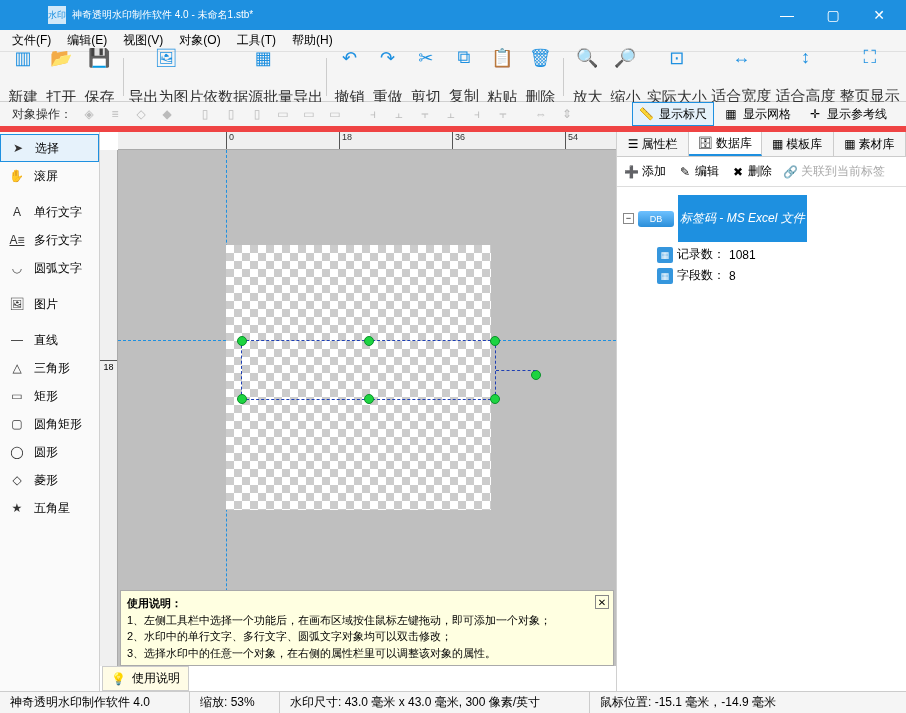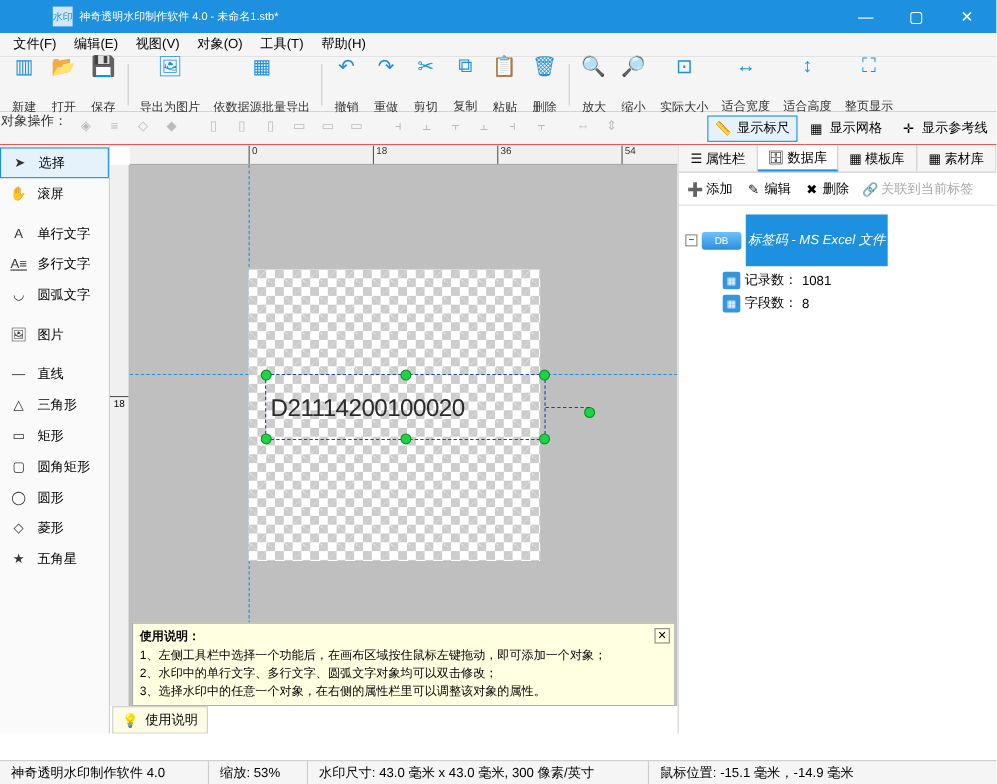--- a/index.html
+++ b/index.html
@@ -6,23 +6,23 @@
 body { width: 906px; height: 713px; background: #fff; font-size: 12px; overflow: hidden; display: flex; flex-direction: column; }
 .title-bar { height: 30px; background: #1e90e0; color: #fff; display: flex; align-items: center; padding: 0 4px; }
 .title-bar .logo { width: 18px; height: 18px; background: #fff; margin-right: 6px; opacity: .8; display:flex;align-items:center;justify-content:center;font-size:9px;color:#1e90e0;margin-left:44px;}
 .title-bar .title { flex: 1; font-size: 10px; }
 .title-bar .win-btn { width: 46px; height: 30px; display: flex; align-items: center; justify-content: center; font-size: 14px; }
 .menu-bar { height: 22px; background: #f5f5f5; display: flex; align-items: center; padding: 0 4px; border-bottom: 1px solid #e0e0e0; }
 .menu-bar .menu-item { padding: 0 8px; height: 22px; display: flex; align-items: center; }
 .toolbar { height: 50px; background: #f5f5f5; display: flex; align-items: center; padding: 2px 4px; border-bottom: 1px solid #d0d0d0; gap: 0; }
 .tool-btn { display: flex; flex-direction: column; align-items: center; justify-content: center; padding: 2px 6px; height: 46px; min-width: 36px; cursor: pointer; }
 .tool-btn .ico { width: 22px; height: 22px; display: flex; align-items: center; justify-content: center; font-size: 18px; color: #1e90e0; }
-.tool-btn .lbl { font-size: 11px; color: #333; margin-top: 19px; white-space: nowrap; }
+.tool-btn .lbl { font-size: 15px; color: #333; margin-top: 19px; white-space: nowrap; }
 .tool-sep { width: 1px; height: 38px; background: #ccc; margin: 0 4px; }
-.object-bar { height: 30px; background: #f5f5f5; border-bottom: 1px solid #ef4444; display: flex; padding: 0 1px; }
+.object-bar { height: 30px; background: #f5f5f5; border-bottom: 6px solid #ef4444; display: flex; align-items: center; padding: 0 12px; }
 .object-bar .lbl { color: #333; margin-right: 4px; }
 .object-bar .ob-btn { width: 26px; height: 24px; display: flex; align-items: center; justify-content: center; color: #bbb; }
 .object-bar .right { margin-left: auto; display: flex; align-items: center; gap: 2px; }
 .toggle-btn { display: flex; align-items: center; padding: 2px 6px; border: 1px solid transparent; gap: 4px; height: 24px; }
 .toggle-btn.active { border: 1px solid #1e90e0; background: #e6f2fb; }
 .toggle-btn .ic { width: 16px; height: 16px; display:flex;align-items:center;justify-content:center; }
 .main { flex: 1; display: flex; overflow: hidden; }
 .left-tools { width: 100px; background: #fafafa; border-right: 1px solid #d0d0d0; padding-top: 2px; }
 .lt-btn { display: flex; align-items: center; padding: 4px 8px; height: 28px; gap: 8px; cursor: pointer; }
 .lt-btn.active { background: #e6f2fb; border: 1px solid #1e90e0; }
@@ -61,21 +61,21 @@
 .rp-toolbar { display: flex; align-items: center; padding: 4px; border-bottom: 1px solid #ddd; gap: 4px; }
 .rp-btn { display: flex; align-items: center; gap: 3px; padding: 2px 4px; }
 .rp-btn.disabled { color: #aaa; }
 .rp-btn .ic { width: 14px; height: 14px; display:flex;align-items:center;justify-content:center; }
 .rp-tree { flex: 1; padding: 6px; overflow: auto; }
 .tree-row { display: flex; align-items: center; padding: 2px 0; gap: 4px; }
 .tree-row .exp { width: 11px; height: 11px; border: 1px solid #888; display:flex;align-items:center;justify-content:center; font-size:9px; line-height:1;}
 .tree-row.selected .label { background: #1e90e0; color: #fff; padding: 15px 2px; font-style: italic;}
 .tree-row .db-ico { width: 36px; height: 16px; background: linear-gradient(#6ec1ff,#2a8ed9); border-radius:3px; display:flex;align-items:center;justify-content:center; color:#fff; font-size:9px;}
 .tree-row .tbl-ico { width: 16px; height: 16px; background: #3596dd; border-radius:2px; color:#fff; display:flex;align-items:center;justify-content:center; font-size:9px;}
-.status-bar { height: 22px; background: #f5f5f5; border-top: 1px solid #ccc; display: flex; align-items: center; font-size: 12px; margin-top: 24px; }
+.status-bar { height: 22px; background: #f5f5f5; border-top: 1px solid #ccc; display: flex; align-items: center; font-size: 12px; }
 .status-bar .sb-cell { padding: 0 10px; border-right: 1px solid #ccc; height: 100%; display: flex; align-items:center;}
 </style>
 </head>
 <body>
 
 <div class="title-bar">
   <div class="logo">水印</div>
   <div class="title">神奇透明水印制作软件 4.0 - 未命名1.stb*</div>
   <div class="win-btn">—</div>
   <div class="win-btn">▢</div>
@@ -285,21 +285,20 @@
         <div class="sel-box" style="left:123px; top:190px; width:255px; height:60px;">
           <div class="handle" style="left:0;top:0"></div>
           <div class="handle" style="left:50%;top:0"></div>
           <div class="handle" style="left:100%;top:0"></div>
           <div class="handle" style="left:0;top:100%"></div>
           <div class="handle" style="left:50%;top:100%"></div>
           <div class="handle" style="left:100%;top:100%"></div>
         </div>
         <div class="handle" style="left:418px; top:225px"></div>
         <div style="position:absolute; left:378px; top:220px; width:40px; border-top:1px dashed #1e3fb3;"></div>
-        <div class="sel-text" style="left:128px; top:208px;">D21114200100020</div>
 
         <div class="help-box" style="bottom:0px">
           <div class="close">✕</div>
           <div class="title">使用说明：</div>
           <div>1、左侧工具栏中选择一个功能后，在画布区域按住鼠标左键拖动，即可添加一个对象；</div>
           <div>2、水印中的单行文字、多行文字、圆弧文字对象均可以双击修改；</div>
           <div>3、选择水印中的任意一个对象，在右侧的属性栏里可以调整该对象的属性。</div>
         </div>
       </div>
     </div>

